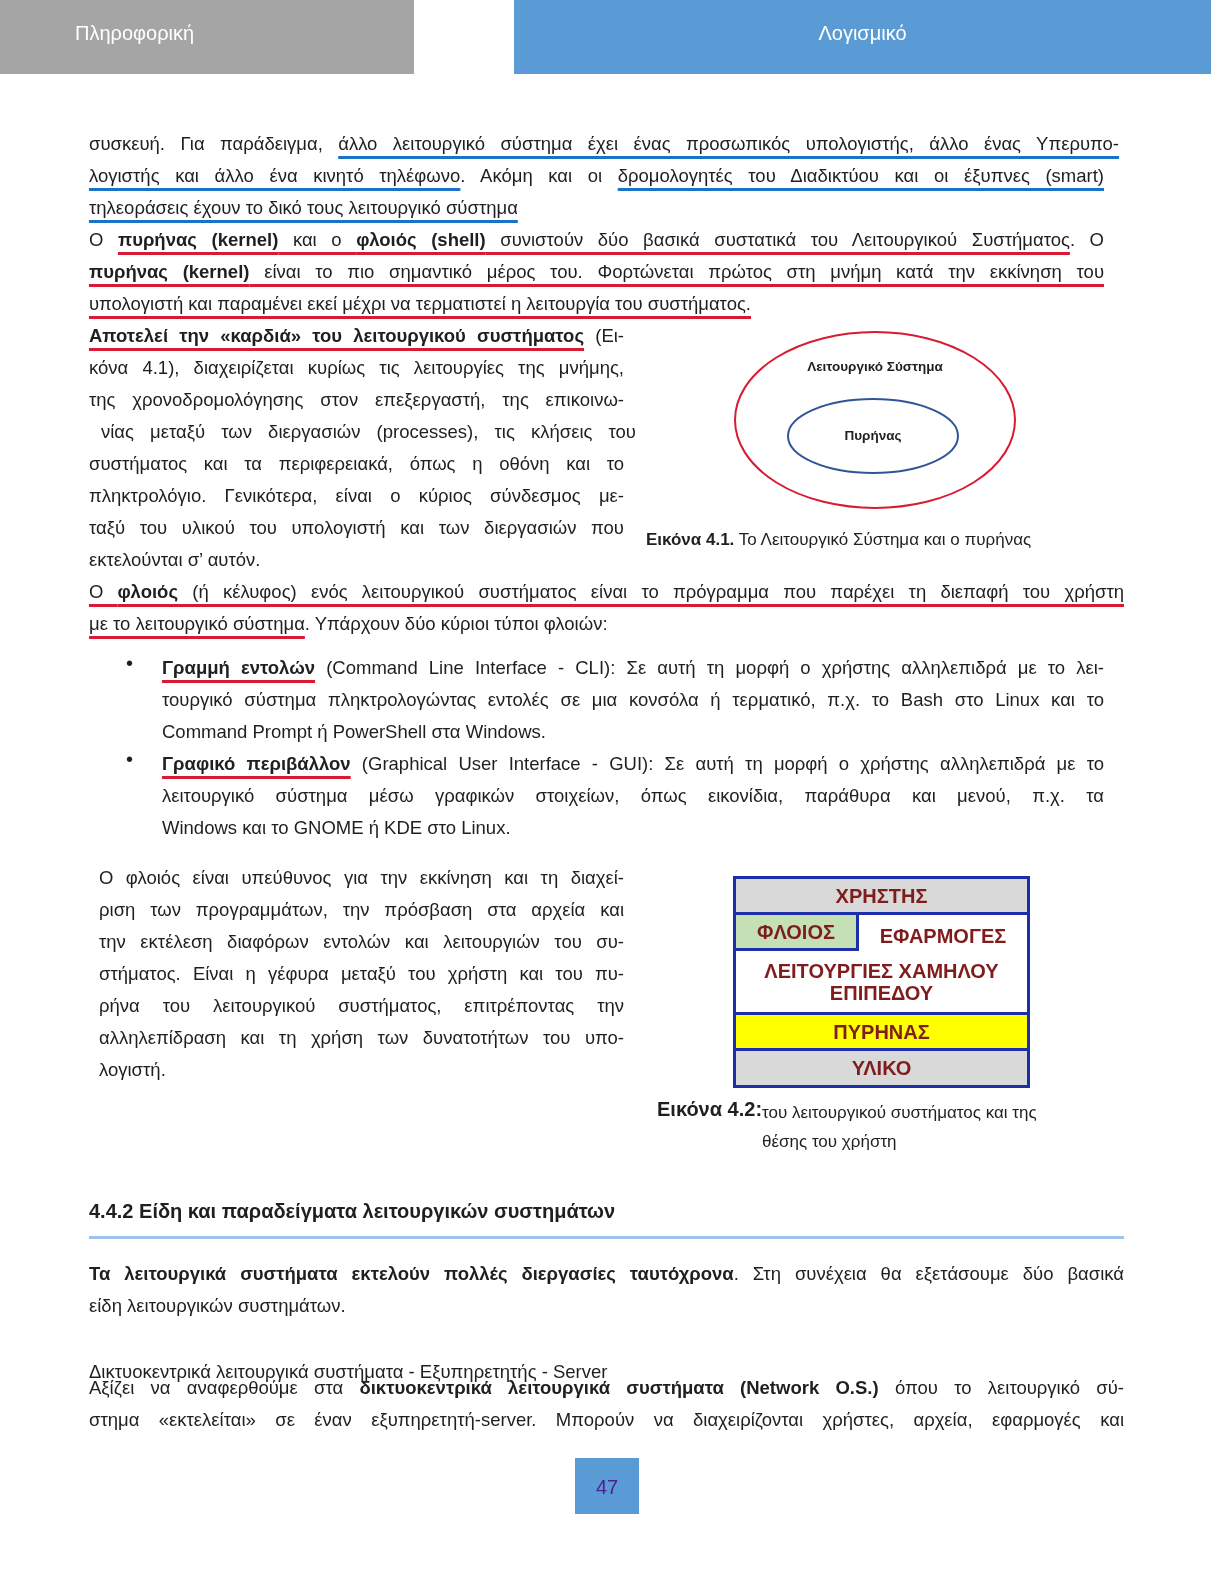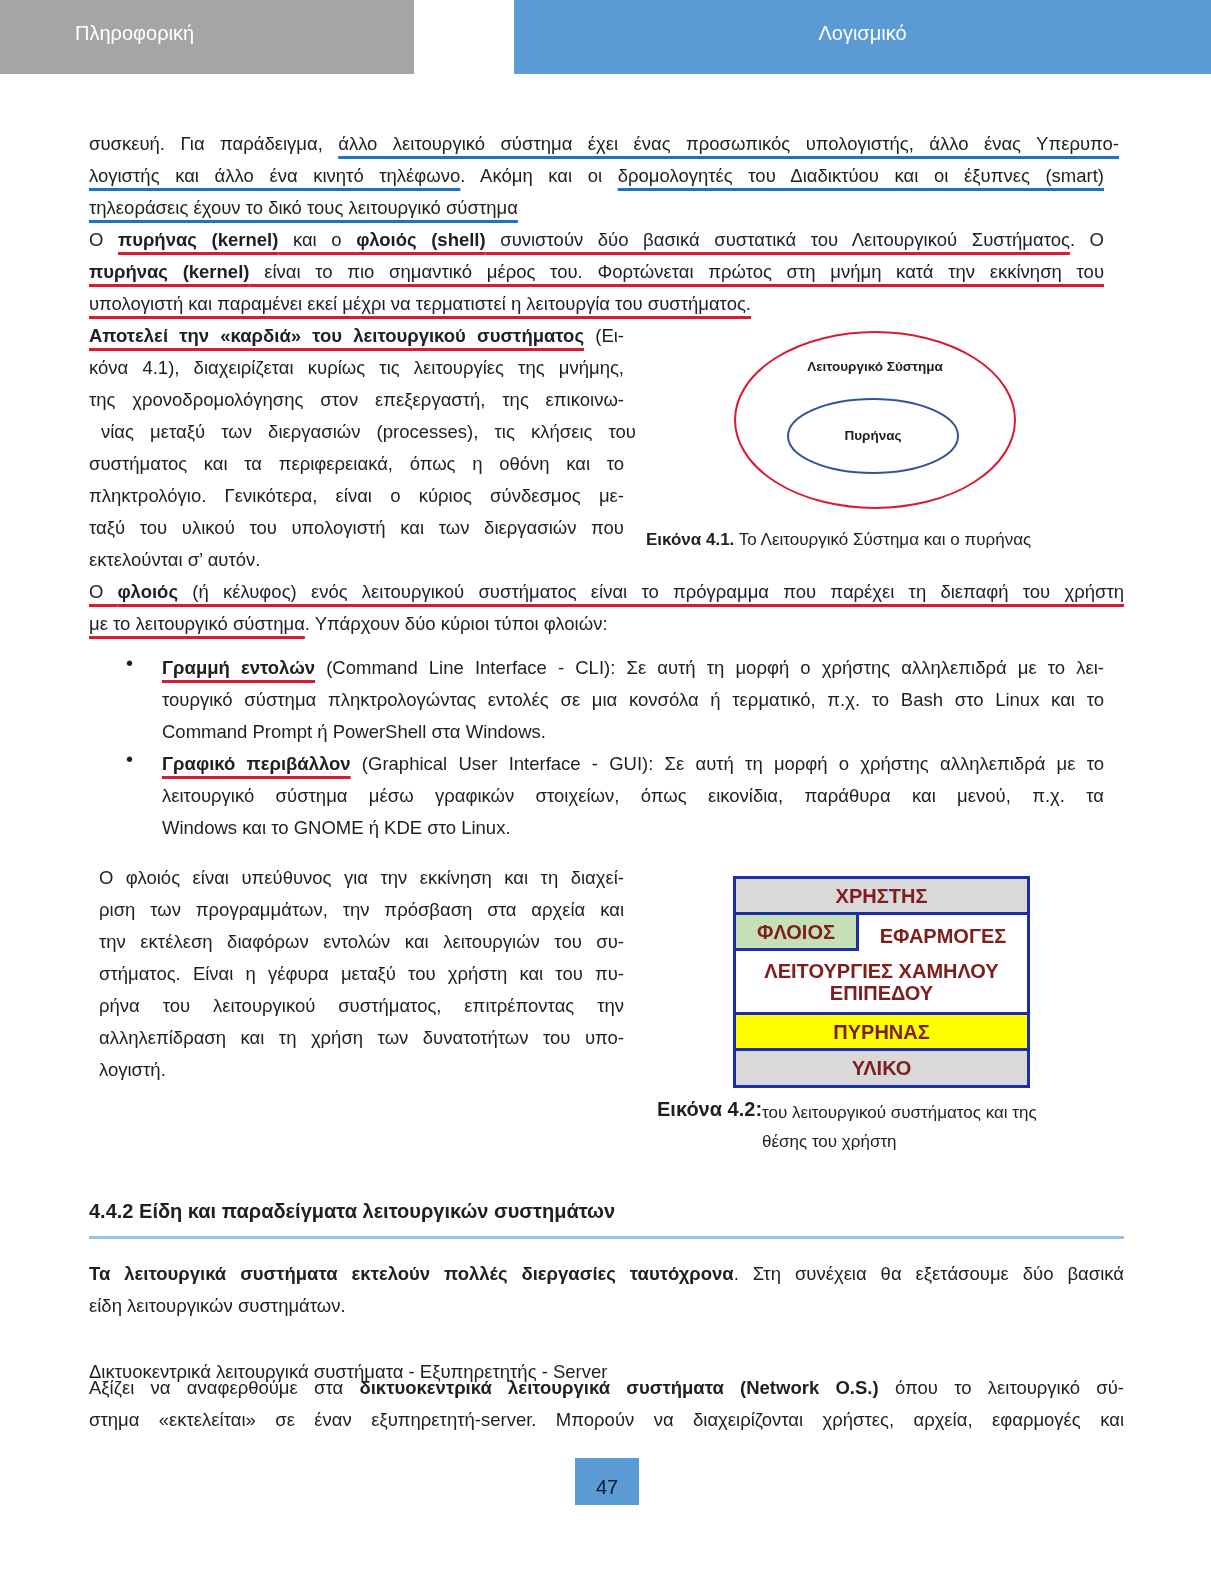--- a/index.html
+++ b/index.html
@@ -26,21 +26,21 @@
   .fig2 .row { position: absolute; left: 0; right: 0; border-bottom: 3px solid #1c2fa8; display: flex; align-items: center; justify-content: center;
                color: #7f1d1d; font-weight: bold; font-size: 20px; text-align: center; line-height: 22px; }
   .fig2 .cell { display: flex; align-items: center; justify-content: center; height: 100%; }
 
   .fig2-cap-label { position: absolute; left: 657px; top: 1098px; font-size: 20px; font-weight: bold; }
   .fig2-cap { position: absolute; left: 762px; top: 1098px; font-size: 17px; line-height: 29px; white-space: nowrap; }
 
   .sec-title { position: absolute; left: 89px; top: 1200px; font-size: 20px; font-weight: bold; }
   .sec-rule { position: absolute; left: 89px; top: 1236px; width: 1035px; height: 3px; background: #9dc3e6; }
 
-  .page-num { position: absolute; left: 575px; top: 1458px; width: 64px; height: 47px; background: #5b9bd5; color: #0f172a;
+  .page-num { position: absolute; left: 575px; top: 1458px; width: 64px; height: 56px; background: #5b9bd5; color: #4c1d95;
               font-size: 20px; text-align: center; line-height: 58px; }
 </style>
 </head>
 <body>
 
 <div class="hdr-left">
   <span>Πληροφορική</span>
 </div>
 <div class="hdr-right">
   <span>Λογισμικό</span>

